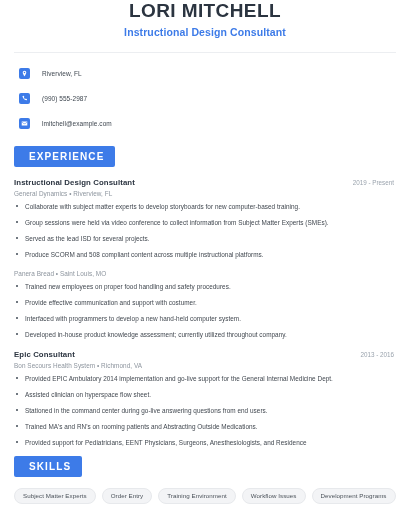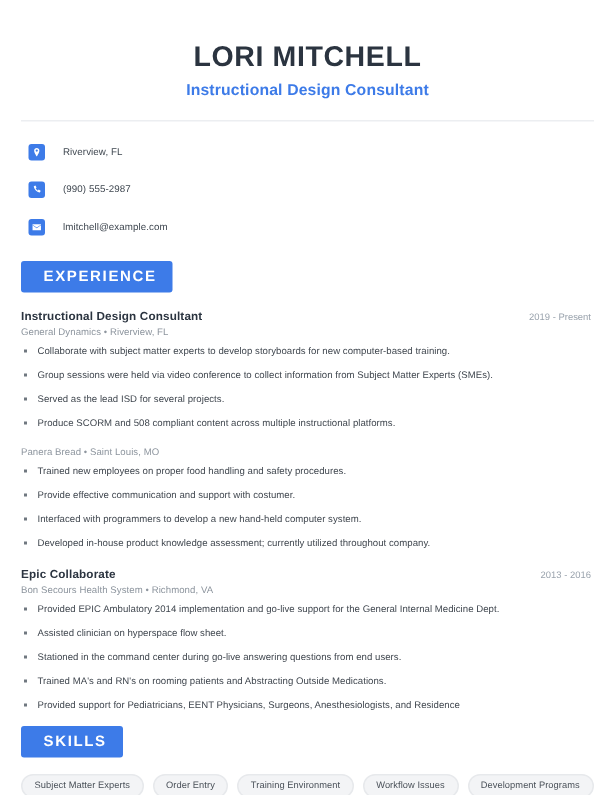--- a/index.html
+++ b/index.html
@@ -19,21 +19,21 @@
     height: 530px;
     position: relative;
     background: #ffffff;
     box-sizing: border-box;
     padding: 0 14px;
   }
 
   
   .header {
     text-align: center;
-    padding-top: 28px;
+    padding-top: 0;
   }
   .name {
     font-size: 19px;
     font-weight: bold;
     letter-spacing: 0.4px;
     color: #2b3440;
     line-height: 1.15;
     margin: 0;
   }
   .job-title {
@@ -228,21 +228,21 @@
         <li>Trained new employees on proper food handling and safety procedures.</li>
         <li>Provide effective communication and support with costumer.</li>
         <li>Interfaced with programmers to develop a new hand-held computer system.</li>
         <li>Developed in-house product knowledge assessment; currently utilized throughout company.</li>
       </ul>
     </div>
 
     
     <div class="job">
       <div class="job-head">
-        <span class="job-role">Epic Collaborate</span>
+        <span class="job-role">Epic Consultant</span>
         <span class="job-dates">2013 - 2016</span>
       </div>
       <div class="job-meta">Bon Secours Health System  •  Richmond, VA</div>
       <ul class="bullets">
         <li>Provided EPIC Ambulatory 2014 implementation and go-live support for the General Internal Medicine Dept.</li>
         <li>Assisted clinician on hyperspace flow sheet.</li>
         <li>Stationed in the command center during go-live answering questions from end users.</li>
         <li>Trained MA's and RN's on rooming patients and Abstracting Outside Medications.</li>
         <li>Provided support for Pediatricians, EENT Physicians, Surgeons, Anesthesiologists, and Residence</li>
       </ul>

